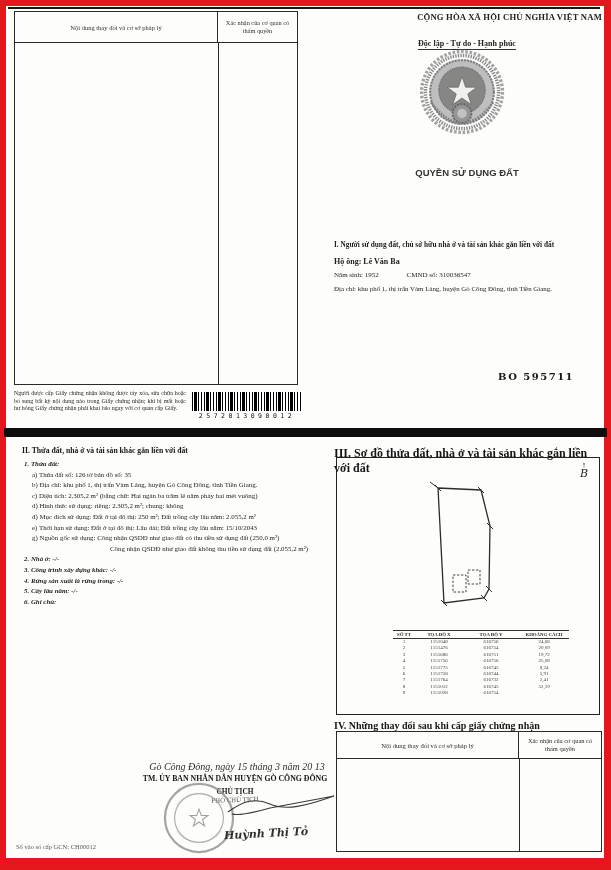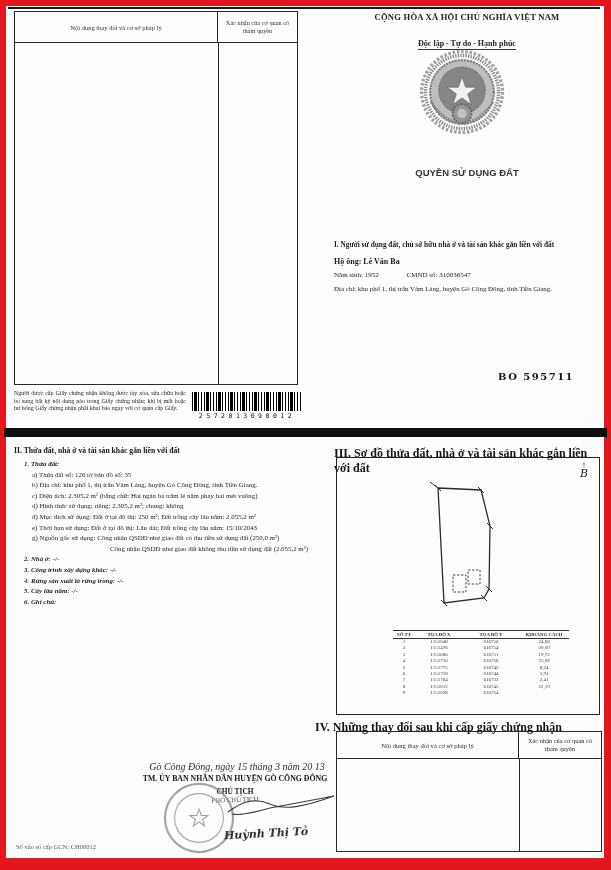--- a/index.html
+++ b/index.html
@@ -24,36 +24,36 @@
   #p1-table .hdr .c2 { flex:1; display:flex; align-items:center; justify-content:center; text-align:center; font-size:6.3px; line-height:8px; color:#333; padding:0 4px; }
   #p1-table .body { position:absolute; left:203px; top:31px; bottom:0; width:0; border-left:1.5px solid #2a2a2a; height:341px; }
 
   
   #footnote { left:14px; top:390px; width:172px; font-size:6px; line-height:7.6px; text-align:justify; color:#1f1f1f; }
   #barcode { left:192px; top:392px; width:110px; height:19px;
     background:repeating-linear-gradient(90deg,#000 0 1.5px,#fff 1.5px 2.5px,#000 2.5px 5px,#fff 5px 6px,#000 6px 7px,#fff 7px 9.5px,#000 9.5px 10.5px,#fff 10.5px 12px); }
   #barcode-digits { left:192px; top:412px; width:110px; font-size:6.5px; letter-spacing:3.5px; text-align:center; font-family:"DejaVu Sans Mono", monospace; color:#111; }
 
   
-  #nat-title { left:332px; top:12px; width:270px; font-size:8.6px; letter-spacing:.2px; color:#222; }
+  #nat-title { left:332px; top:12px; width:270px; font-size:8.6px; letter-spacing:.2px; color:#222;text-align:right; }
   #nat-motto-wrap { left:332px; top:32px; width:270px; }
   #nat-motto { display:inline-block; font-size:8px; border-bottom:1px solid #333; padding-bottom:1px; color:#222; }
   #emblem { left:419px; top:49px; width:86px; height:86px; opacity:.92; }
   #cert-title { left:332px; top:146px; width:270px; font-size:17px; letter-spacing:1px; color:#2d2d2d; font-family:"Liberation Sans", sans-serif; }
   #cert-sub1 { left:332px; top:167px; width:270px; font-size:9.5px; color:#333; font-family:"Liberation Sans", sans-serif; }
   #cert-sub2 { left:330px; top:179px; width:274px; font-size:8.4px; color:#333; font-family:"Liberation Sans", sans-serif; }
   #s1-heading { left:334px; top:240px; width:266px; font-size:7.3px; color:#1d1d1d; }
   #owner-line { left:334px; top:257px; font-size:8px; color:#1d1d1d; }
   #birth-row { left:334px; top:271px; font-size:7px; color:#252525; }
   #birth-row span + span { margin-left:26px; }
   #address-line { left:334px; top:285px; width:266px; font-size:6.9px; color:#252525; }
   #serial-no { left:498px; top:371px; font-size:10px; font-family:"DejaVu Serif", serif; font-weight:bold; letter-spacing:1.5px; color:#161616; }
 
   
-  #s2-heading { left:14px; top:446px; width:310px; font-size:7.7px; color:#161616; }
+  #s2-heading { left:22px; top:446px; width:310px; font-size:7.7px; color:#161616; }
   #s2-lines { left:14px; top:459px; width:308px; font-size:6.9px; color:#242424; }
   .s2-line { line-height:10.6px; white-space:nowrap; }
   .l-num  { font-weight:bold; font-style:italic; margin-left:10px; }
   .l-sub  { margin-left:18px; }
   .l-sub2 { margin-left:96px; }
 
   #date-line { left:112px; top:761px; width:250px; font-size:10px; font-style:italic; color:#2b2b2b; text-align:center; }
   #committee { left:92px; top:774px; width:286px; font-size:7.8px; color:#161616; text-align:center; }
   #chairman  { left:92px; top:787px; width:286px; font-size:7.4px; color:#161616; text-align:center; }
   #stamp-line{ left:92px; top:796px; width:286px; font-size:6.8px; color:#4c4c4c; text-align:center; transform:rotate(-2deg); }
@@ -71,21 +71,21 @@
   #parcel-svg { position:absolute; left:0; top:0; }
 
   #coord-table { position:absolute; left:56px; top:172px; width:176px; font-family:"Liberation Serif", serif; }
   #coord-head { display:flex; border-top:1px solid #333; border-bottom:1px solid #333; padding:1px 0; font-size:4.8px; font-weight:bold; color:#2a2a2a; }
   .coord-row { display:flex; font-size:5px; line-height:6.4px; color:#3c3c3c; }
   .cc0 { width:22px; text-align:center; }
   .cc1 { width:48px; text-align:center; }
   .cc2 { width:56px; text-align:center; }
   .cc3 { width:50px; text-align:center; }
 
-  #s4-heading { left:315px; top:720px; width:266px; font-size:12px; color:#161616; }
+  #s4-heading { left:334px; top:720px; width:266px; font-size:10px; color:#161616; }
   #p4-table { left:336px; top:731px; width:266px; height:121px; border:1.5px solid #2a2a2a; }
   #p4-table .hdr { display:flex; height:27px; border-bottom:1.5px solid #2a2a2a; }
   #p4-table .hdr .c1 { width:182px; border-right:1.5px solid #2a2a2a; display:flex; align-items:center; justify-content:center; font-size:6.6px; color:#2e2e2e; }
   #p4-table .hdr .c2 { flex:1; display:flex; align-items:center; justify-content:center; text-align:center; font-size:6.4px; line-height:8.4px; color:#2e2e2e; padding:0 4px; }
   #p4-table .body-div { position:absolute; left:182px; top:27px; height:92px; border-left:1.5px solid #2a2a2a; }
 </style>
 </head>
 <body>
 
 <div id="stage">

